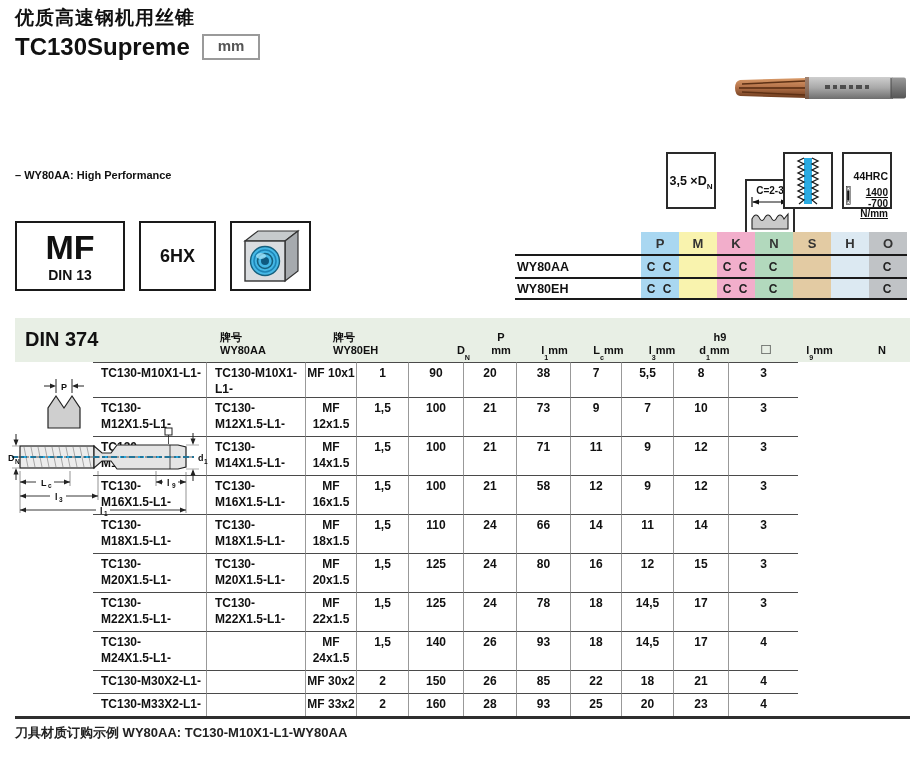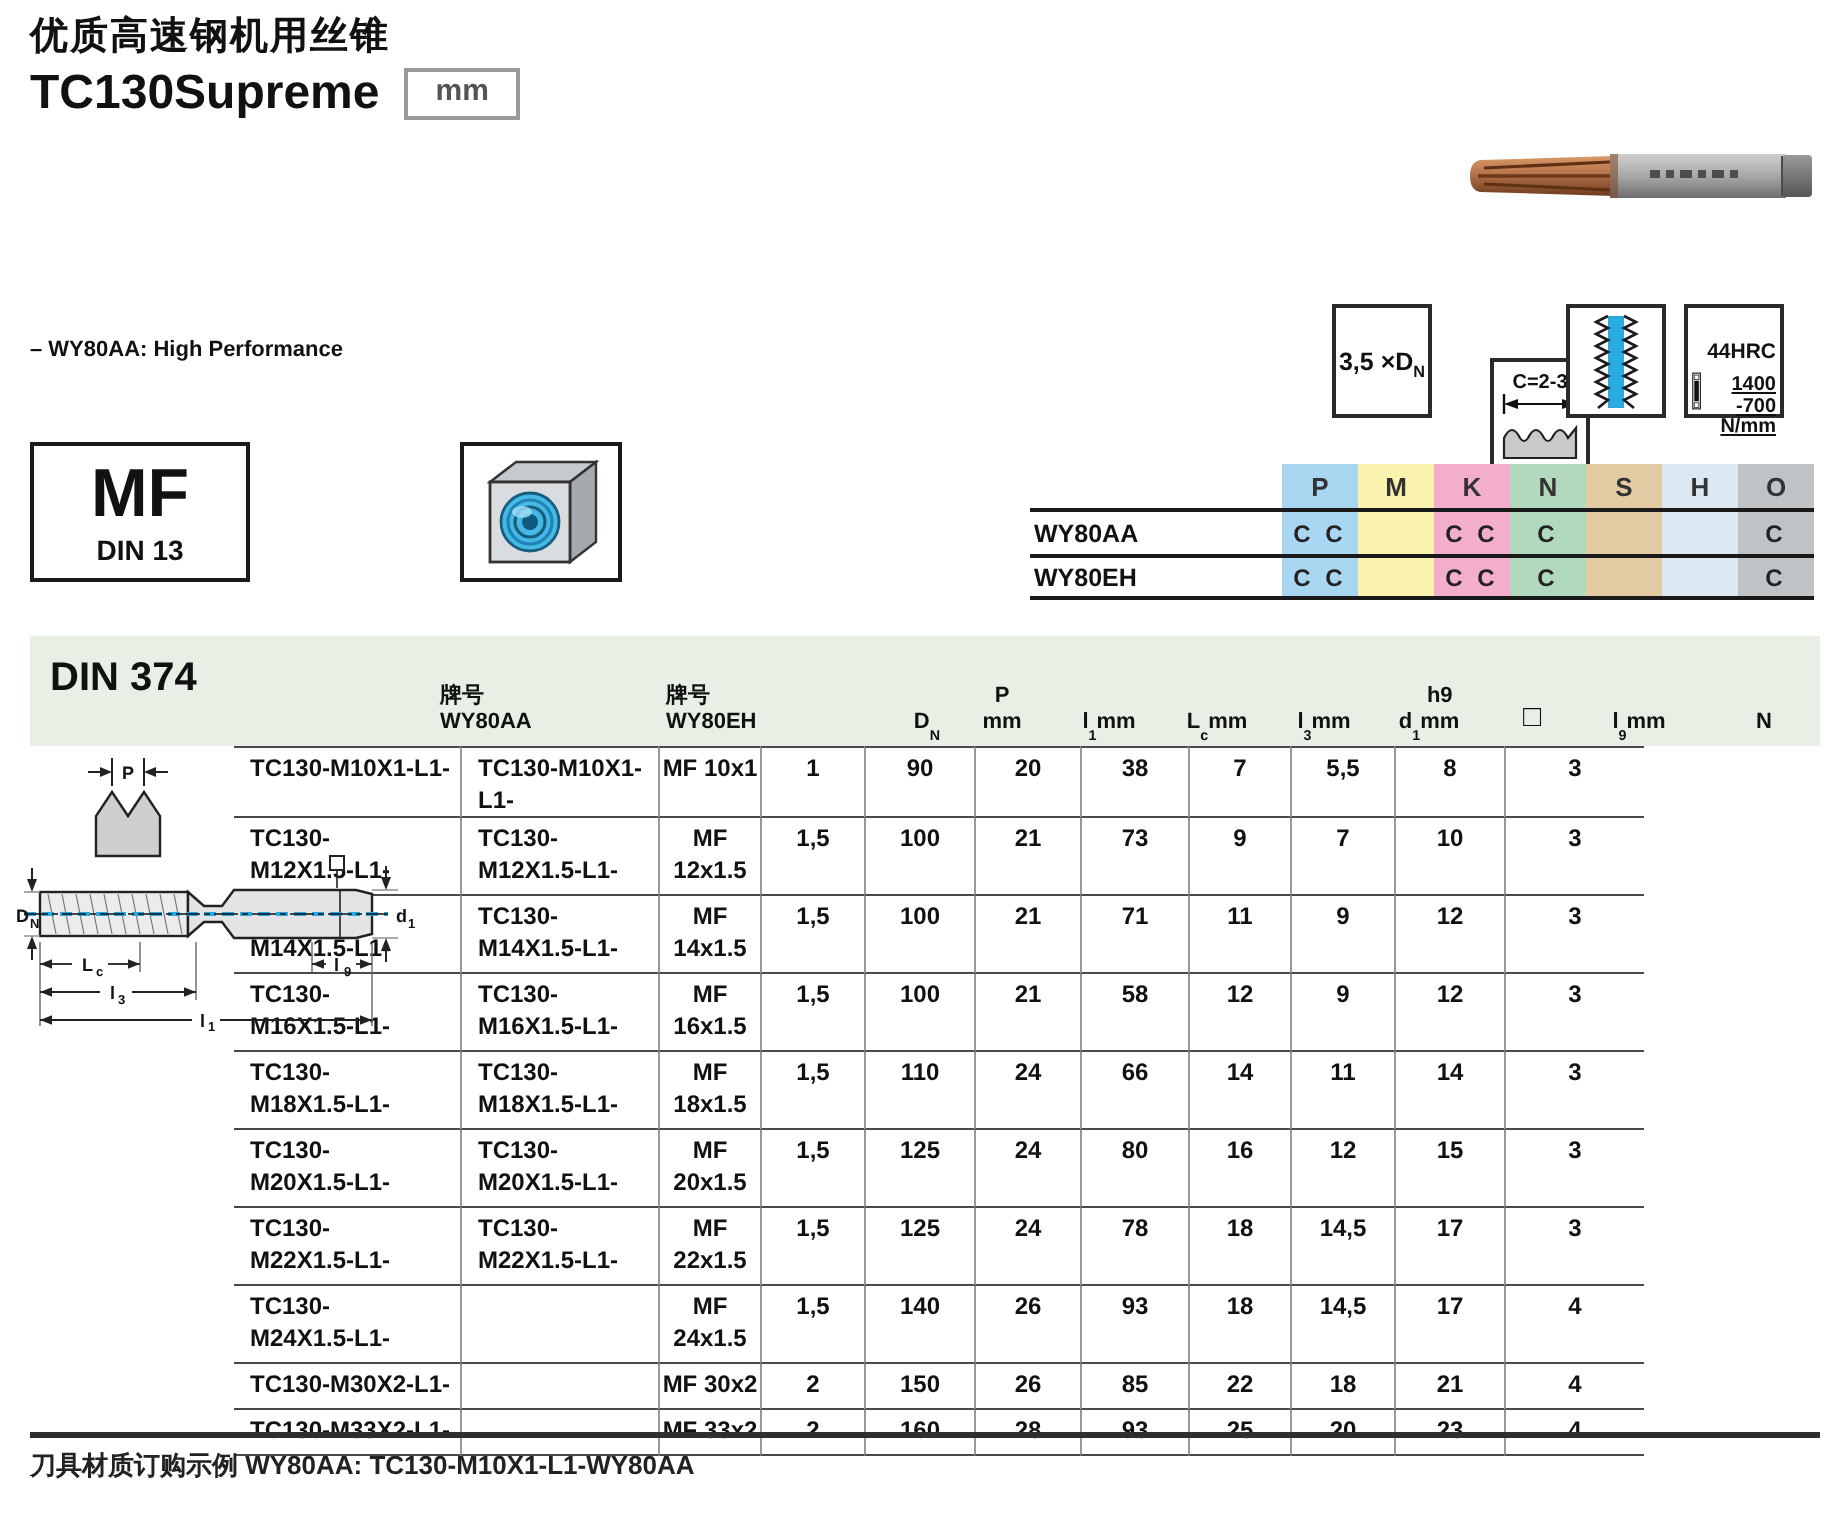--- a/index.html
+++ b/index.html
@@ -46,30 +46,30 @@
   .mrowh{height:22px;}
   .mrow{height:23px;border-top:2px solid #1a1a1a;box-sizing:border-box;}
   .mrow:last-child{border-bottom:2px solid #1a1a1a;}
   .mcell{display:flex;align-items:center;justify-content:center;font-weight:bold;}
   .mhead{font-size:13px;color:#333;}
   .mval{font-size:12px;letter-spacing:2px;color:#222;}
   .mgrade{display:flex;align-items:center;font-size:12.5px;font-weight:bold;padding-left:2px;}
 
   
   .cat{left:15px;top:318px;width:895px;}
-  .cat-head{position:relative;height:55px;background:#e8efe5;}
+  .cat-head{position:relative;height:44px;background:#e8efe5;}
   .din-label{position:absolute;left:10px;top:10px;font-size:20px;font-weight:bold;}
   .hcells{position:absolute;left:197px;top:0;width:705px;height:100%;display:grid;
           grid-template-columns:113px 99px 51px 52px 55px 53px 54px 51px 52px 55px 70px;}
   .hcell{display:flex;align-items:flex-end;justify-content:center;text-align:center;
          font-size:11px;font-weight:bold;line-height:1.2;padding-bottom:5px;box-sizing:border-box;}
   .h0,.h1{justify-content:flex-start;text-align:left;padding-left:8px;}
   .h2{justify-content:flex-end;padding-right:5px;}
   .h8{font-size:15px;}
-  .cat-body{margin-left:102px;width:705px;}
+  .cat-body{margin-left:78px;width:705px;}
   .trow{display:grid;grid-template-columns:113px 99px 51px 52px 55px 53px 54px 51px 52px 55px 70px;}
   .tcell{box-sizing:border-box;border-bottom:1px solid #4a4a4a;border-left:1px solid #999;
          font-size:12px;font-weight:bold;line-height:1.3;padding-top:3px;text-align:center;
          white-space:pre-line;}
   .tcell.c0{border-left:none;}
   .tcell.c0,.tcell.c1{text-align:left;padding-left:8px;}
   .trow.first .tcell{border-top:1px solid #4a4a4a;}
   .bottom-rule{left:15px;top:716px;width:895px;height:3px;background:#2e2e2e;}
 
   .footer{left:15px;top:724px;font-size:13px;font-weight:bold;color:#222;}
@@ -164,20 +164,23 @@
         <span class="hrc-v">-700</span>
         <span class="hrc-v">N/mm</span>
       </div>
     </div>
   </div>
 
   <div class="abs badge badge-mf">
     <span class="mf-text">MF</span>
     <span class="din-text">DIN 13</span>
   </div>
+  <div class="abs badge badge-hx">
+    <span class="hx-text">6HX</span>
+  </div>
   <div class="abs badge badge-cube">
     <svg width="66" height="58" viewBox="0 0 66 58">
       <polygon points="7,14 20,4 60,4 47,14" fill="#c6cacc" stroke="#333" stroke-width="1.2"></polygon>
       <polygon points="47,14 60,4 60,44 47,54" fill="#a6aaae" stroke="#333" stroke-width="1.2"></polygon>
       <rect x="7" y="14" width="40" height="40" fill="#dadde0" stroke="#333" stroke-width="1.4"></rect>
       <circle cx="27" cy="34" r="14.5" fill="#45b8e6" stroke="#16607e" stroke-width="1.4"></circle>
       <circle cx="27" cy="34" r="11" fill="none" stroke="#1d84b5" stroke-width="1.6"></circle>
       <circle cx="27" cy="34" r="7.5" fill="none" stroke="#16607e" stroke-width="1.6"></circle>
       <circle cx="27" cy="34" r="4" fill="#0e5a80"></circle>
       <ellipse cx="23" cy="29" rx="5" ry="3" fill="#9fe0f5" opacity="0.8"></ellipse>

